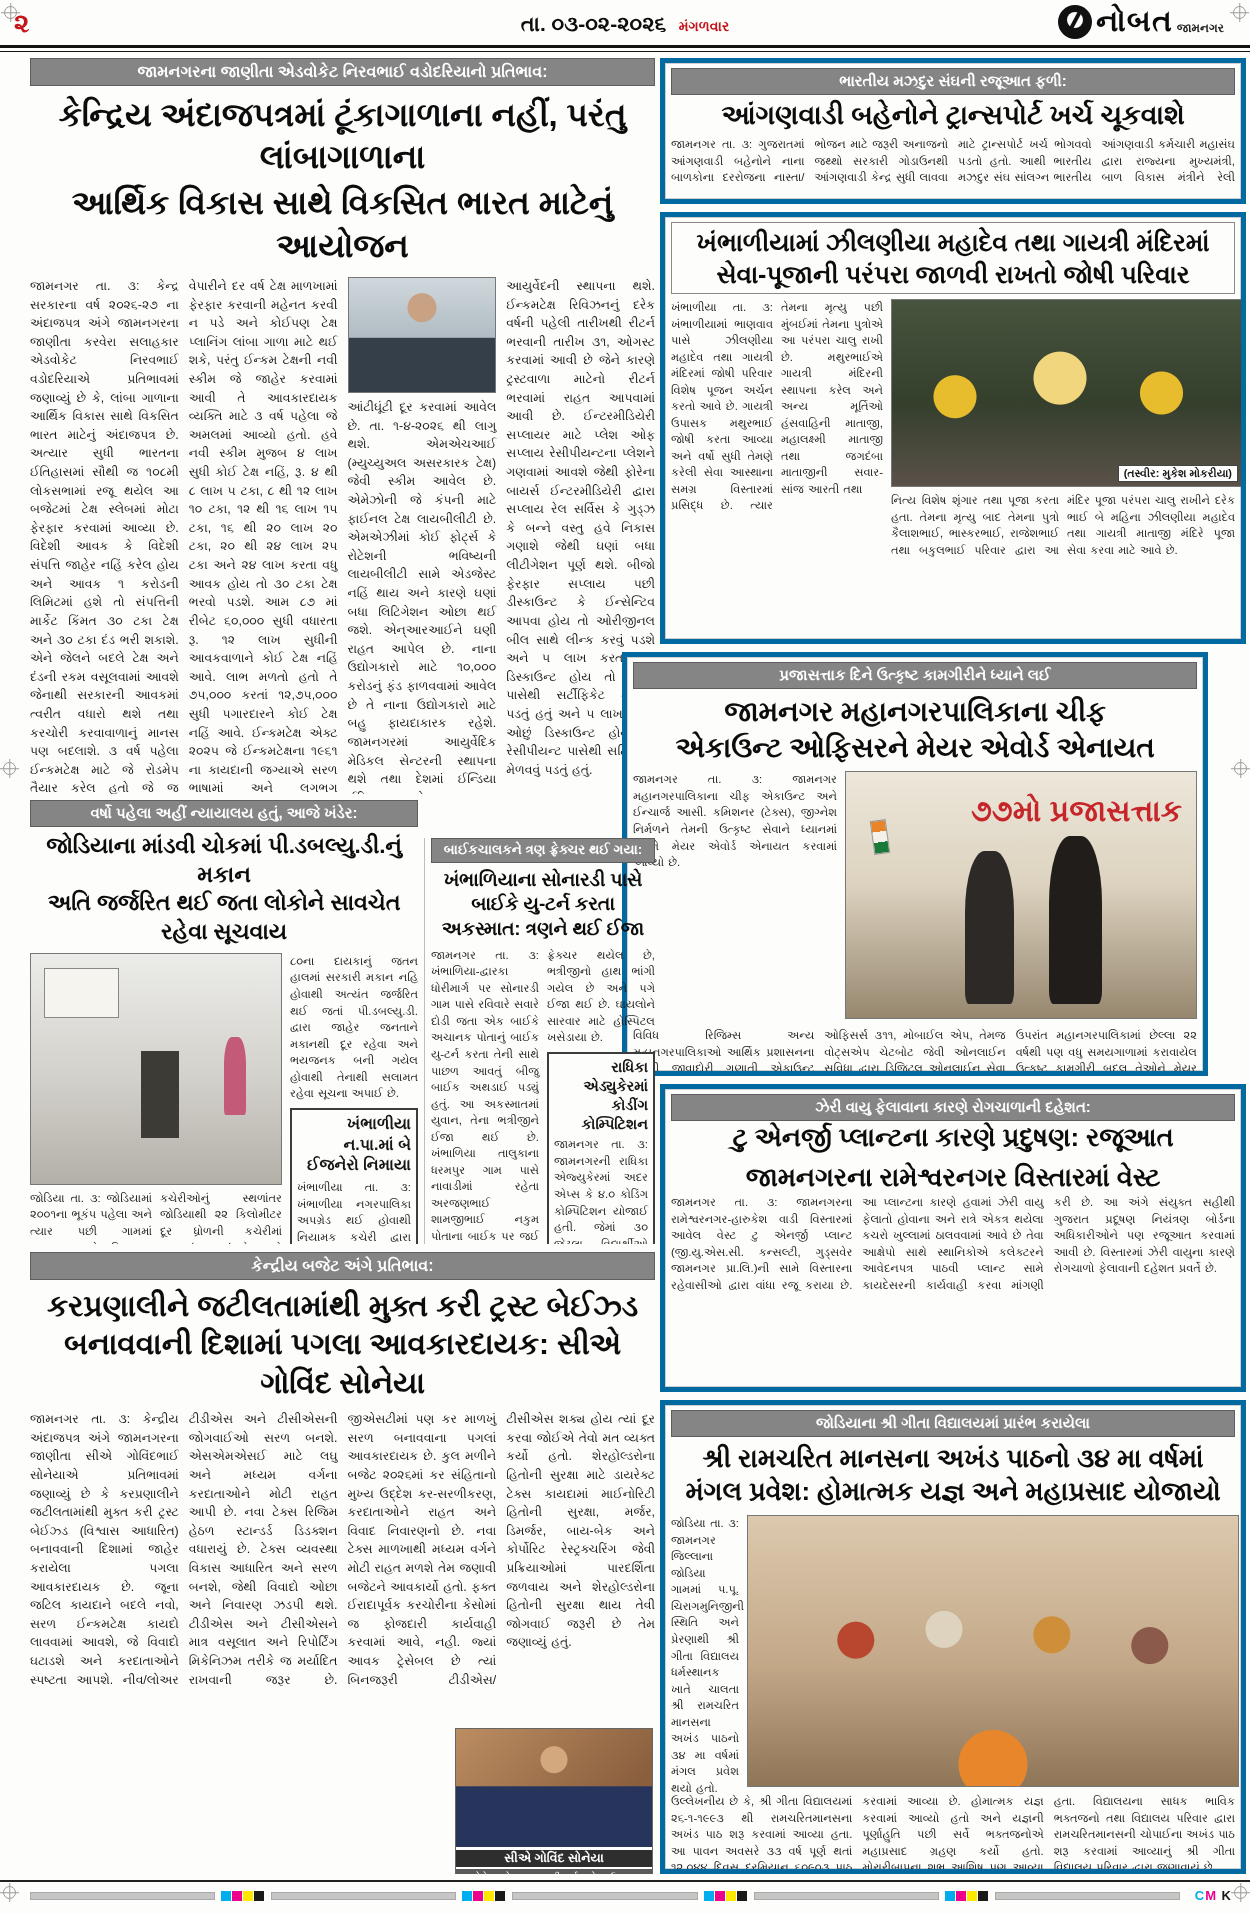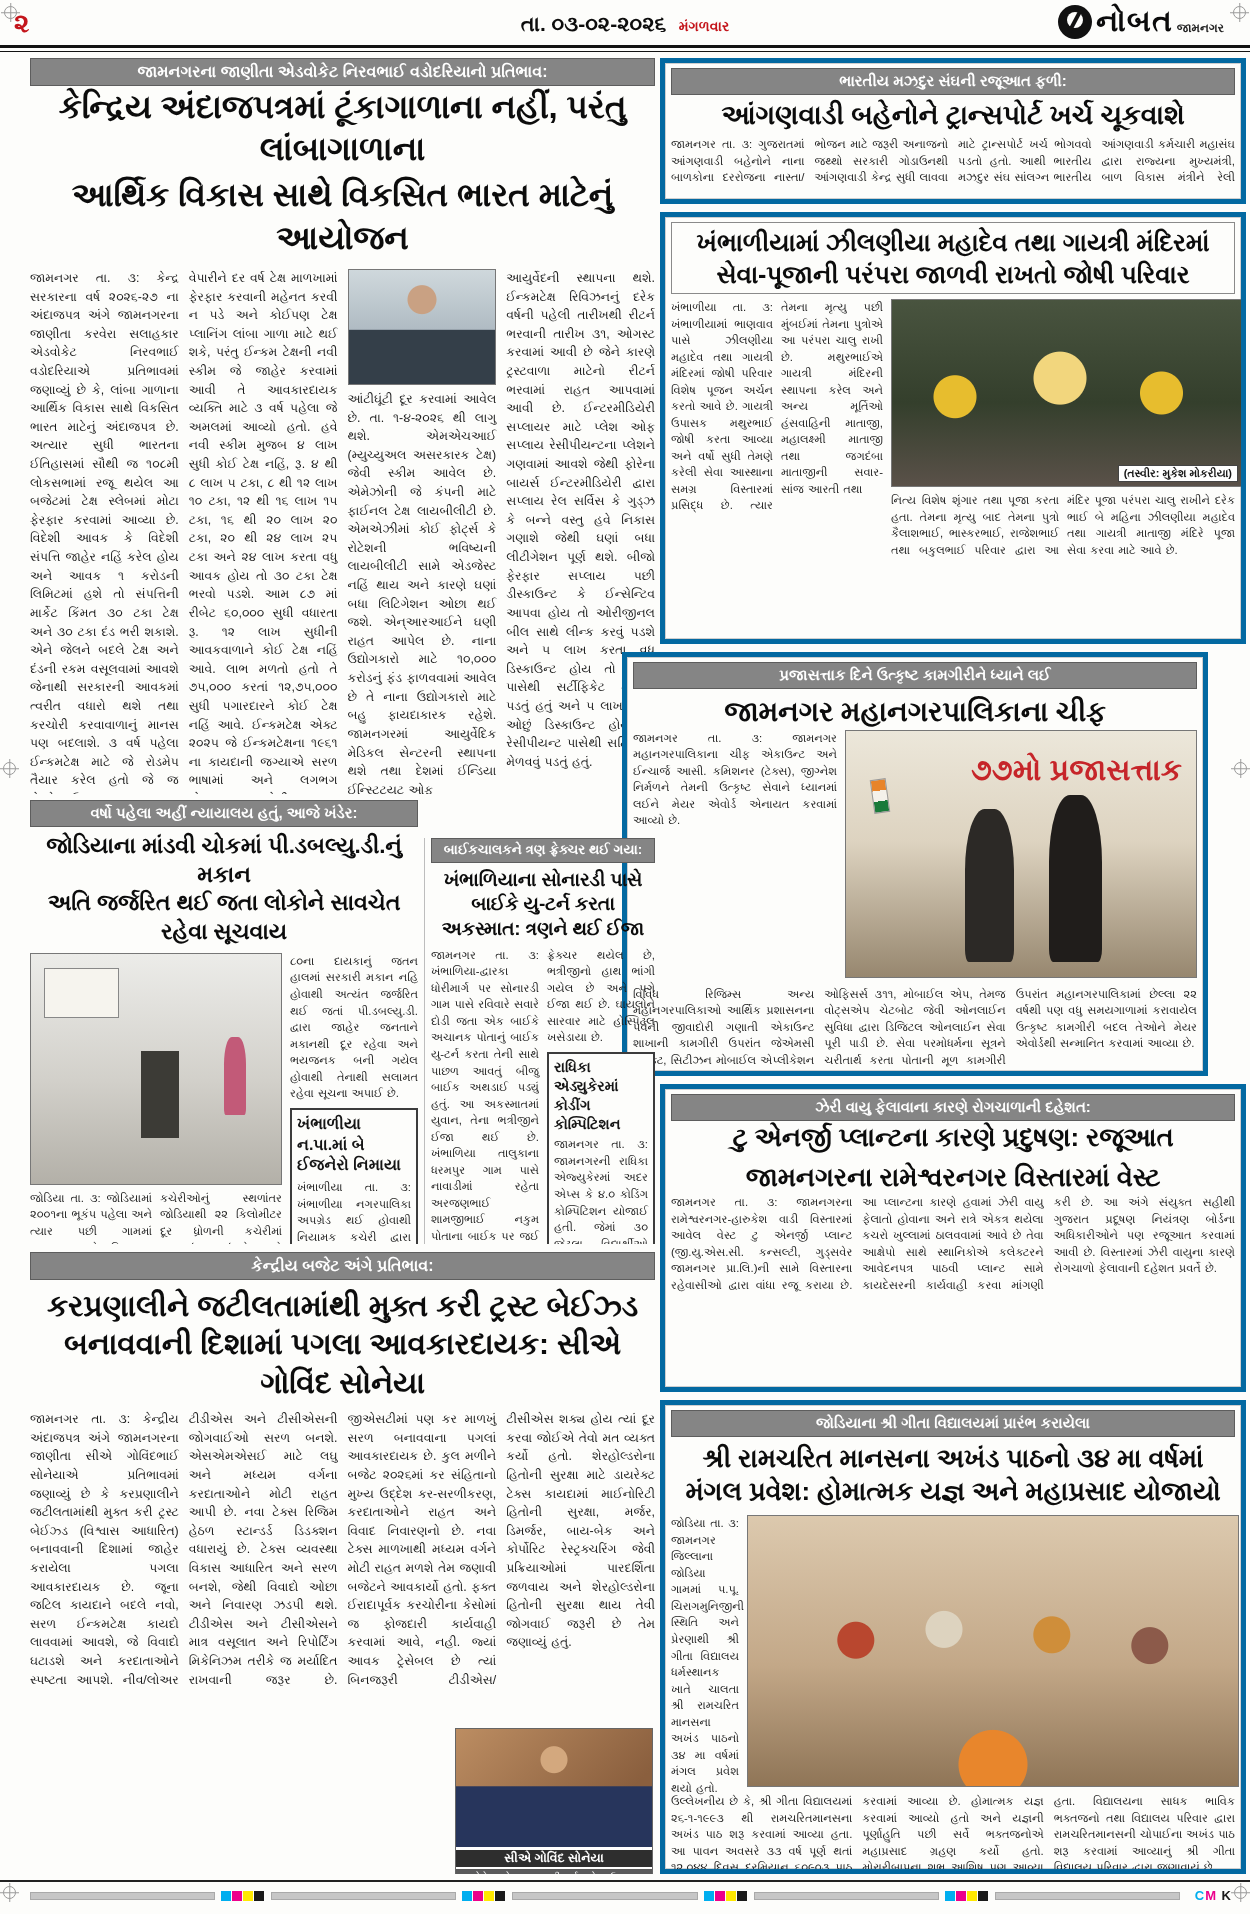--- a/index.html
+++ b/index.html
@@ -84,21 +84,21 @@
   .ph-ca .scene{position:absolute;inset:0 0 38px 0;
     background:radial-gradient(circle at 50% 26%,#d3a87e 0 13px,rgba(0,0,0,0) 14px),
                linear-gradient(180deg,rgba(0,0,0,0) 48%,#27355c 49%),
                linear-gradient(135deg,#bc8d62,#8a5f3e 75%);}
   .ph-ca .cap1{position:absolute;left:0;right:0;bottom:18px;background:#2e2e2e;color:#fff;
                font-size:12.5px;font-weight:bold;text-align:center;padding:1px 0;}
   .ph-ca .cap2{position:absolute;left:0;right:0;bottom:0;background:#5a5a5a;color:#fff;
                font-size:9.5px;text-align:center;padding:2px 0;}
 
   .inner-box{border:2px solid #3c3c3c;padding:4px 5px;background:#fdfdfb;}
-  .inner-box .bt{font-size:16px;font-weight:bold;text-align:left;line-height:1.3;margin-bottom:3px;}
+  .inner-box .bt{font-size:16px;font-weight:bold;text-align:right;line-height:1.3;margin-bottom:3px;}
 </style>
 </head>
 <body>
 
 <div id="page">
 
   <div class="pagenum">૨</div>
   <div class="dateline">
     <span class="d">તા. ૦૩-૦૨-૨૦૨૬</span>
     <span class="w">મંગળવાર</span>
@@ -113,21 +113,21 @@
 
   <div class="reg" style="left:4px;top:6px;"></div>
   <div class="reg" style="right:4px;top:6px;"></div>
   <div class="reg" style="left:3px;top:762px;"></div>
   <div class="reg" style="right:3px;top:762px;"></div>
   <div class="reg" style="left:3px;top:1886px;"></div>
   <div class="reg" style="right:3px;top:1886px;"></div>
 
   <div class="article" style="left:30px;top:58px;width:625px;height:736px;">
     <div class="kicker" style="font-size:16px;">જામનગરના જાણીતા એડવોકેટ નિરવભાઈ વડોદરિયાનો પ્રતિભાવ:</div>
-    <div class="hl" style="font-size:33px;">કેન્દ્રિય અંદાજપત્રમાં ટૂંકાગાળાના નહીં, પરંતુ લાંબાગાળાના</div>
+    <div class="hl" style="font-size:33px;margin-top:8px;">કેન્દ્રિય અંદાજપત્રમાં ટૂંકાગાળાના નહીં, પરંતુ લાંબાગાળાના</div>
     <div class="hl" style="font-size:33px;margin-top:4px;margin-bottom:10px;">આર્થિક વિકાસ સાથે વિકસિત ભારત માટેનું આયોજન</div>
     <div class="cols" style="height:570px;">
       <div class="body-md">જામનગર તા. ૩: કેન્દ્ર સરકારના વર્ષ ૨૦૨૬-૨૭ ના અંદાજપત્ર અંગે જામનગરના જાણીતા કરવેરા સલાહકાર એડવોકેટ નિરવભાઈ વડોદરિયાએ પ્રતિભાવમાં જણાવ્યું છે કે, લાંબા ગાળાના આર્થિક વિકાસ સાથે વિકસિત ભારત માટેનું અંદાજપત્ર છે. અત્યાર સુધી ભારતના ઈતિહાસમાં સૌથી જ ૧૦૮મી લોકસભામાં રજૂ થયેલ આ બજેટમાં ટેક્ષ સ્લેબમાં મોટા ફેરફાર કરવામાં આવ્યા છે. વિદેશી આવક કે વિદેશી સંપત્તિ જાહેર નહિં કરેલ હોય અને આવક ૧ કરોડની લિમિટમાં હશે તો સંપત્તિની માર્કેટ કિંમત ૩૦ ટકા ટેક્ષ અને ૩૦ ટકા દંડ ભરી શકાશે. એને જેલને બદલે ટેક્ષ અને દંડની રકમ વસૂલવામાં આવશે જેનાથી સરકારની આવકમાં ત્વરીત વધારો થશે તથા કરચોરી કરવાવાળાનું માનસ પણ બદલાશે. ૩ વર્ષ પહેલા ઈન્કમટેક્ષ માટે જે રોડમેપ તૈયાર કરેલ હતો જે જ રોડમેપ ઉપર આગળ ચાલવા માટે ટેક્ષમાં કોઈ ફેરફાર કરેલ નથી એટલે</div>
       <div class="body-md">વેપારીને દર વર્ષ ટેક્ષ માળખામાં ફેરફાર કરવાની મહેનત કરવી ન પડે અને કોઈપણ ટેક્ષ પ્લાનિંગ લાંબા ગાળા માટે થઈ શકે, પરંતુ ઈન્કમ ટેક્ષની નવી સ્કીમ જે જાહેર કરવામાં આવી તે આવકારદાયક વ્યક્તિ માટે ૩ વર્ષ પહેલા જે અમલમાં આવ્યો હતો. હવે નવી સ્કીમ મુજબ ૪ લાખ સુધી કોઈ ટેક્ષ નહિં, રૂ. ૪ થી ૮ લાખ ૫ ટકા, ૮ થી ૧૨ લાખ ૧૦ ટકા, ૧૨ થી ૧૬ લાખ ૧૫ ટકા, ૧૬ થી ૨૦ લાખ ૨૦ ટકા, ૨૦ થી ૨૪ લાખ ૨૫ ટકા અને ૨૪ લાખ કરતા વધુ આવક હોય તો ૩૦ ટકા ટેક્ષ ભરવો પડશે. આમ ૮૭ માં રીબેટ ૬૦,૦૦૦ સુધી વધારતા રૂ. ૧૨ લાખ સુધીની આવકવાળાને કોઈ ટેક્ષ નહિં આવે. લાભ મળતો હતો તે ૭૫,૦૦૦ કરતાં ૧૨,૭૫,૦૦૦ સુધી પગારદારને કોઈ ટેક્ષ નહિં આવે. ઈન્કમટેક્ષ એક્ટ ૨૦૨૫ જે ઈન્કમટેક્ષના ૧૯૬૧ ના કાયદાની જગ્યાએ સરળ ભાષામાં અને લગભગ મોટાભાગના શબ્દોની</div>
       <div>
         <div class="photo ph-advocate"></div>
         <div class="body-md">આંટીઘૂંટી દૂર કરવામાં આવેલ છે. તા. ૧-૪-૨૦૨૬ થી લાગુ થશે. એમએચઆઈ (મ્યુચ્યુઅલ અસરકારક ટેક્ષ) જેવી સ્કીમ આવેલ છે. એમેઝોની જે કંપની માટે ફાઈનલ ટેક્ષ લાયબીલીટી છે. એમએઝીમાં કોઈ ફોર્ટ્સ કે રોટેશની ભવિષ્યની લાયબીલીટી સામે એડજેસ્ટ નહિં થાય અને કારણે ઘણાં બધા લિટિગેશન ઓછા થઈ જશે. એન્આરઆઈને ઘણી રાહત આપેલ છે. નાના ઉદ્યોગકારો માટે ૧૦,૦૦૦ કરોડનું ફંડ ફાળવવામાં આવેલ છે તે નાના ઉદ્યોગકારો માટે બહુ ફાયદાકારક રહેશે. જામનગરમાં આયુર્વેદિક મેડિકલ સેન્ટરની સ્થાપના થશે તથા દેશમાં ઈન્ડિયા ઈન્સ્ટિટ્યુટ ઓફ</div>
       </div>
       <div class="body-md">આયુર્વેદની સ્થાપના થશે. ઈન્કમટેક્ષ રિવિઝનનું દરેક વર્ષની પહેલી તારીખથી રીટર્ન ભરવાની તારીખ ૩૧, ઓગસ્ટ કરવામાં આવી છે જેને કારણે ટ્રસ્ટવાળા માટેનો રીટર્ન ભરવામાં રાહત આપવામાં આવી છે. ઈન્ટરમીડિયેરી સપ્લાયર માટે પ્લેશ ઓફ સપ્લાય રેસીપીયન્ટના પ્લેશને ગણવામાં આવશે જેથી ફોરેના બાયર્સ ઈન્ટરમીડિયેરી દ્વારા સપ્લાય રેલ સર્વિસ કે ગુડ્ઝ કે બન્ને વસ્તુ હવે નિકાસ ગણાશે જેથી ઘણાં બધા લીટીગેશન પૂર્ણ થશે. બીજો ફેરફાર સપ્લાય પછી ડીસ્કાઉન્ટ કે ઈન્સેન્ટિવ આપવા હોય તો ઓરીજીનલ બીલ સાથે લીન્ક કરવું પડશે અને ૫ લાખ કરતા વધુ ડિસ્કાઉન્ટ હોય તો સીએ પાસેથી સર્ટીફિકેટ મેળવવું પડતું હતું અને ૫ લાખ કરતા ઓછું ડિસ્કાઉન્ટ હોય તો રેસીપીયન્ટ પાસેથી સર્ટિફિકેટ મેળવવું પડતું હતું.</div>
     </div>
@@ -151,20 +151,21 @@
           <span class="cap-chip">(તસ્વીર: મુકેશ મોકરીયા)</span>
         </div>
         <div class="body-sm" style="column-count:2;column-gap:8px;margin-top:5px;height:130px;">નિત્ય વિશેષ શૃંગાર તથા પૂજા કરતા હતા. તેમના મૃત્યુ બાદ તેમના પુત્રો કૈલાશભાઈ, ભાસ્કરભાઈ, રાજેશભાઈ તથા બકુલભાઈ પરિવાર દ્વારા આ મંદિર પૂજા પરંપરા ચાલુ રાખીને દરેક ભાઈ બે મહિના ઝીલણીયા મહાદેવ તથા ગાયત્રી માતાજી મંદિરે પૂજા સેવા કરવા માટે આવે છે.</div>
       </div>
     </div>
   </div>
 
   <div class="article boxed" style="left:622px;top:652px;width:586px;height:424px;">
     <div class="kicker">પ્રજાસત્તાક દિને ઉત્કૃષ્ટ કામગીરીને ધ્યાને લઈ</div>
     <div class="hl" style="font-size:28px;margin-top:5px;">જામનગર મહાનગરપાલિકાના ચીફ</div>
+    <div class="hl" style="font-size:28px;margin-bottom:6px;">એકાઉન્ટ ઓફિસરને મેયર એવોર્ડ એનાયત</div>
     <div style="display:flex;gap:8px;">
       <div class="body-sm" style="flex:1;min-width:0;height:250px;">જામનગર તા. ૩: જામનગર મહાનગરપાલિકાના ચીફ એકાઉન્ટ અને ઈન્ચાર્જ આસી. કમિશનર (ટેક્સ), જીગ્નેશ નિર્મળને તેમની ઉત્કૃષ્ટ સેવાને ધ્યાનમાં લઈને મેયર એવોર્ડ એનાયત કરવામાં આવ્યો છે.</div>
       <div class="photo ph-award" style="flex:0 0 auto;">
         <span class="red-txt">૭૭મો પ્રજાસત્તાક</span>
         <span class="flag"></span>
         <span class="figure" style="left:34%;top:32%;width:14%;height:62%;background:#2c2926;"></span>
         <span class="figure" style="left:58%;top:26%;width:15%;height:68%;background:#201d1b;"></span>
       </div>
     </div>
     <div class="body-sm" style="column-count:3;column-gap:10px;margin-top:6px;height:88px;">વિવિધ રિજિમ્સ અન્ય મહાનગરપાલિકાઓ આર્થિક પ્રશાસનના પર્વની જીવાદોરી ગણાતી એકાઉન્ટ શાખાની કામગીરી ઉપરાંત જેએમસી કનેક્ટ, સિટીઝન મોબાઈલ એપ્લીકેશન ઓફિસર્સ ૩૧૧, મોબાઈલ એપ, તેમજ વોટ્સએપ ચેટબોટ જેવી ઓનલાઈન સુવિધા દ્વારા ડિજિટલ ઓનલાઈન સેવા પૂરી પાડી છે. સેવા પરમોધર્મના સૂત્રને ચરીતાર્થ કરતા પોતાની મૂળ કામગીરી ઉપરાંત મહાનગરપાલિકામાં છેલ્લા ૨૨ વર્ષથી પણ વધુ સમયગાળામાં કરાવાયેલ ઉત્કૃષ્ટ કામગીરી બદલ તેઓને મેયર એવોર્ડથી સન્માનિત કરવામાં આવ્યા છે.</div>

